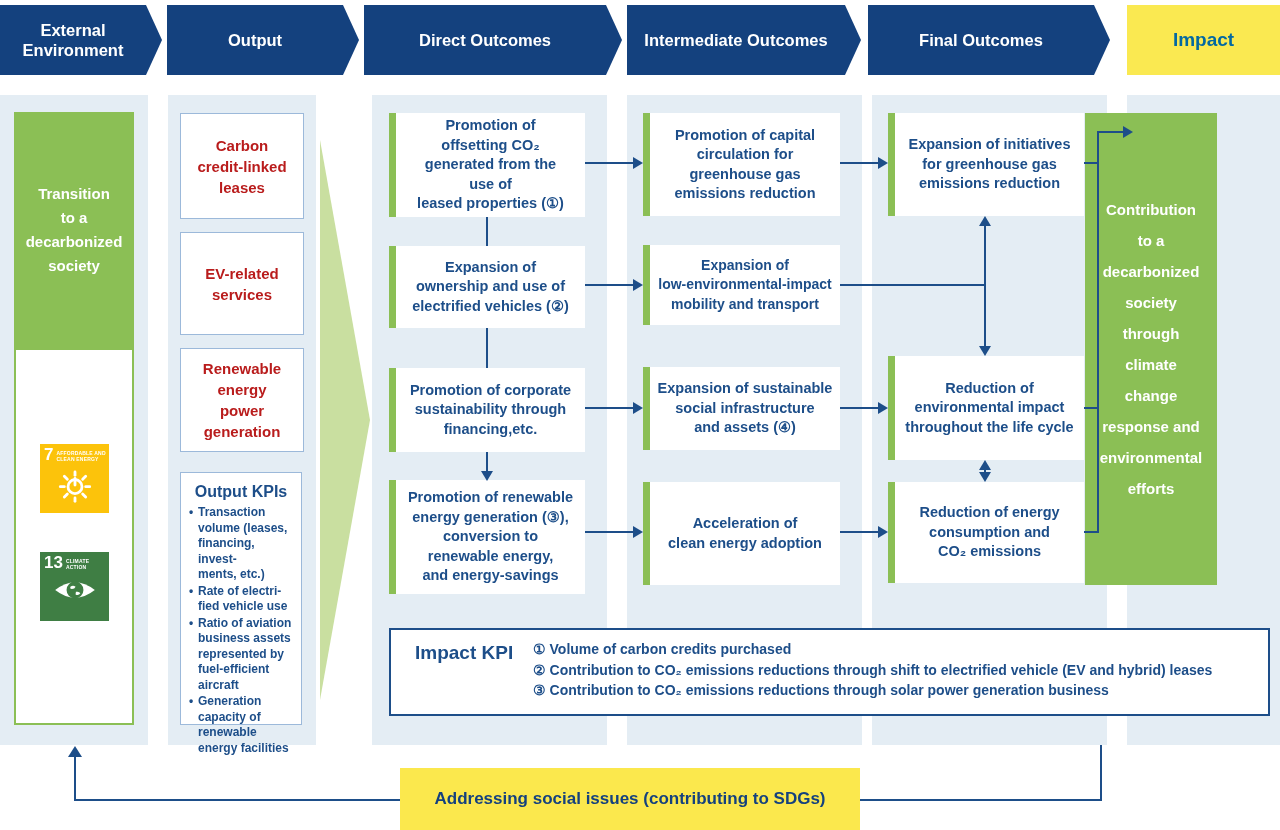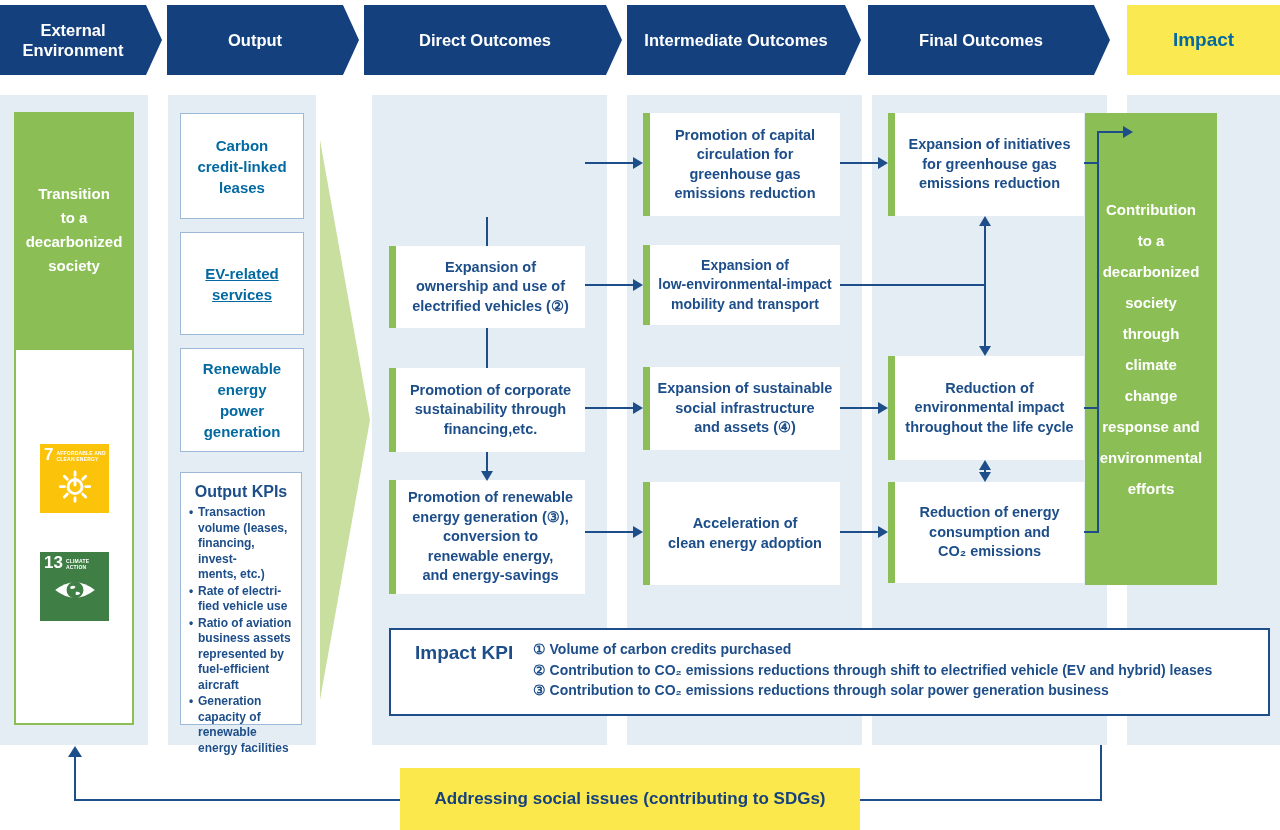--- a/index.html
+++ b/index.html
@@ -6,21 +6,21 @@
   #canvas{position:relative;width:1280px;height:830px;background:#fff;overflow:hidden;}
   .pre{white-space:pre-line;}
   
   .col{position:absolute;top:95px;height:650px;background:#e4edf4;}
   
   .chev{position:absolute;top:5px;height:70px;background:#14417e;color:#fff;display:flex;align-items:center;justify-content:center;text-align:center;font-weight:bold;font-size:16.5px;line-height:20px;}
   .chev::after{content:'';position:absolute;left:100%;top:0;width:0;height:0;border-top:35px solid transparent;border-bottom:35px solid transparent;border-left:16px solid #14417e;}
   .impact-head{position:absolute;top:5px;height:70px;background:#fae951;color:#0369a1;display:flex;align-items:center;justify-content:center;font-weight:bold;font-size:19px;}
   
   .gbox{position:absolute;background:#8bbf55;color:#fff;font-weight:bold;display:flex;align-items:center;justify-content:center;text-align:center;}
-  .obox{position:absolute;background:#fff;border:1px solid #9cb9da;color:#0369a1;font-weight:bold;font-size:15px;line-height:21px;display:flex;align-items:center;justify-content:center;text-align:center;}
+  .obox{position:absolute;background:#fff;border:1px solid #9cb9da;color:#b91c1c;font-weight:bold;font-size:15px;line-height:21px;display:flex;align-items:center;justify-content:center;text-align:center;}
   .outcome{position:absolute;background:#fff;border-left:7px solid #8bbf55;color:#1d4e89;font-weight:bold;font-size:14.5px;line-height:19.5px;display:flex;align-items:center;justify-content:center;text-align:center;}
   .kpibox{position:absolute;background:#fff;border:1px solid #9cb9da;color:#1d4e89;}
   .kpibox h3{margin:10px 4px 4px 4px;text-align:center;font-size:16px;color:#1d4e89;}
   .kpibox ul{margin:2px 6px 6px 8px;padding:0;list-style:none;font-size:12px;font-weight:bold;line-height:15.5px;}
   .kpibox li{position:relative;padding-left:9px;margin-bottom:1px;}
   .kpibox li::before{content:'\2022';position:absolute;left:0;top:0;}
   
   .bigarrow{position:absolute;left:320px;top:140px;width:0;height:0;border-top:280px solid transparent;border-bottom:280px solid transparent;border-left:50px solid #c9dfa0;}
   
   .ln{position:absolute;background:#1d4e89;}
@@ -110,21 +110,21 @@
         <circle cx="12" cy="9" r="4.6" fill="#3f7e44"></circle>
         <path d="M9.5 7.2 q1.4 -1 2.8 0 q-0.4 1.2 -2 1.2 q-1.2 0 -0.8 -1.2 Z" fill="#fff"></path>
         <path d="M12.5 10 q1.8 -0.4 2.4 0.8 q-1 1.4 -2.6 0.6 Z" fill="#fff"></path>
       </svg>
     </div>
   </div>
 
   <div class="obox pre" style="left:180px;top:113px;width:122px;height:104px;">Carbon
 credit-linked
 leases</div>
-  <div class="obox pre" style="left:180px;top:232px;width:122px;height:101px;text-decoration:underline;">EV-related
+  <div class="obox pre" style="left:180px;top:232px;width:122px;height:101px;">EV-related
 services</div>
   <div class="obox pre" style="left:180px;top:348px;width:122px;height:102px;">Renewable
 energy
 power
 generation</div>
   <div class="kpibox" style="left:180px;top:472px;width:122px;height:253px;box-sizing:border-box;">
     <h3>Output KPIs</h3>
     <ul>
       <li class="pre">Transaction
 volume (leases,
@@ -139,20 +139,25 @@
 aircraft</li>
       <li class="pre">Generation
 capacity of
 renewable
 energy facilities</li>
     </ul>
   </div>
 
   <div class="bigarrow"></div>
 
+  <div class="outcome pre" style="left:389px;top:113px;width:189px;height:104px;">Promotion of
+offsetting CO₂
+generated from the
+use of
+leased properties (①)</div>
   <div class="outcome pre" style="left:389px;top:246px;width:189px;height:82px;">Expansion of
 ownership and use of
 electrified vehicles (②)</div>
   <div class="outcome pre" style="left:389px;top:368px;width:189px;height:84px;">Promotion of corporate
 sustainability through
 financing,etc.</div>
   <div class="outcome pre" style="left:389px;top:480px;width:189px;height:114px;">Promotion of renewable
 energy generation (③),
 conversion to
 renewable energy,

